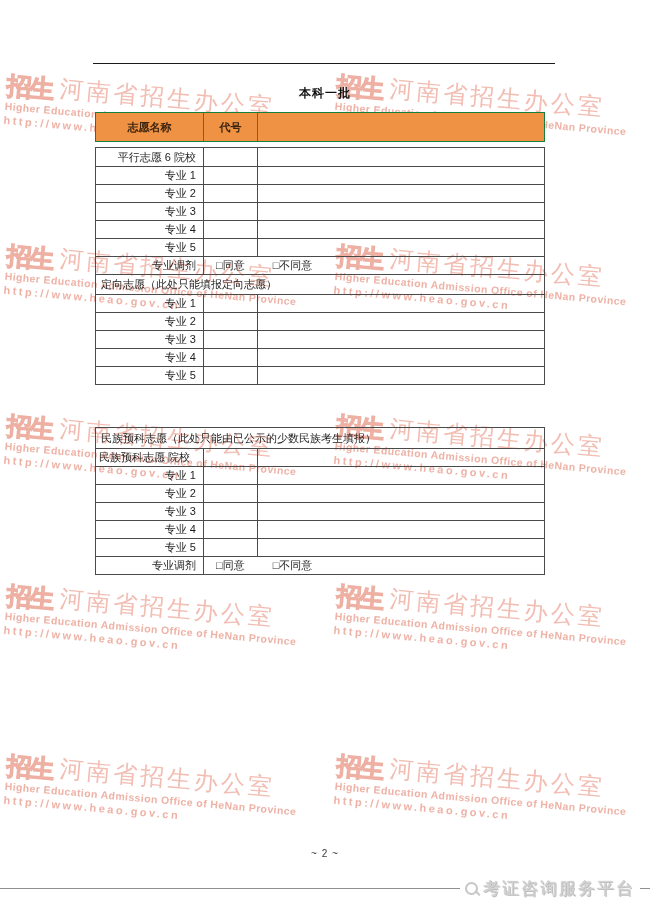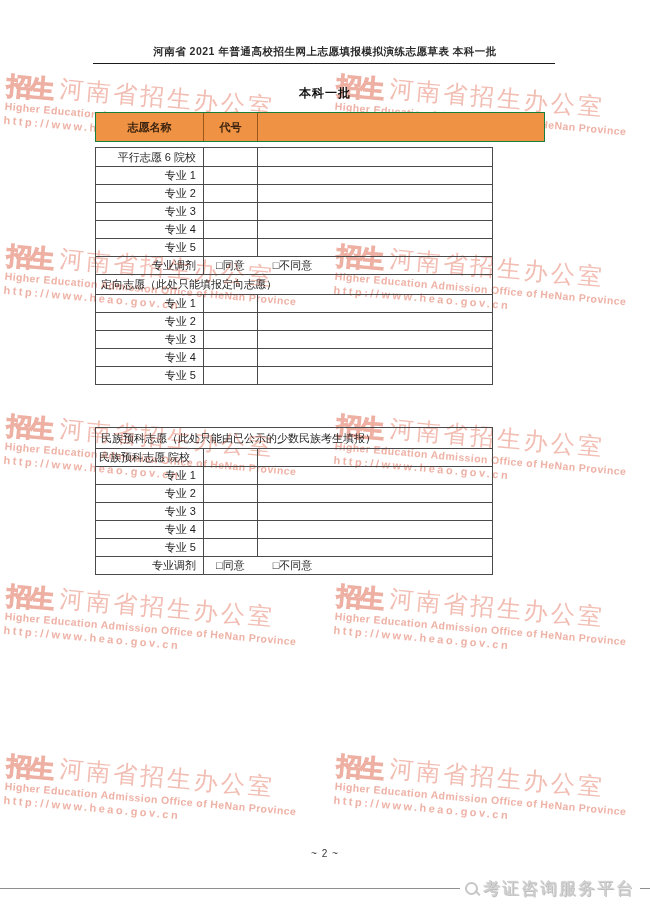--- a/index.html
+++ b/index.html
@@ -24,21 +24,21 @@
   .page-title{position:absolute;top:85px;left:0;width:650px;text-align:center;
     font-size:12px;font-weight:bold;color:#111;letter-spacing:1px;}
   
   .thead{position:absolute;left:95px;top:112px;width:450px;height:30px;display:flex;
     background:#ef9243;border:1px solid #15803d;box-sizing:border-box;}
   .thead .hc{display:flex;align-items:center;justify-content:center;
     font-size:11px;font-weight:600;color:#3c2410;box-sizing:border-box;}
   .hc1{width:108px;border-right:1px solid #9a5518;}
   .hc2{width:54px;border-right:1px solid #9a5518;}
   .hc3{flex:1;}
-  .sec{position:absolute;left:95px;width:398px;border:1px solid #4a4a4a;box-sizing:border-box;background:transparent;}
+  .sec{position:absolute;left:95px;width:450px;border:1px solid #4a4a4a;box-sizing:border-box;background:transparent;}
   .sec1{top:147px;}
   .sec2{top:274px;}
   .sec3{top:427px;}
   .row{display:flex;height:18px;box-sizing:border-box;border-top:1px solid #4a4a4a;}
   .row:first-child{border-top:none;}
   .trow{height:19px;display:flex;align-items:center;padding-left:5px;font-size:11px;color:#1d1d1d;
     box-sizing:border-box;}
   .c1{width:108px;box-sizing:border-box;border-right:1px solid #4a4a4a;display:flex;align-items:center;
     justify-content:flex-end;padding-right:7px;font-size:11px;color:#1d1d1d;white-space:nowrap;overflow:hidden;}
   .c2{width:54px;box-sizing:border-box;border-right:1px solid #4a4a4a;}
@@ -138,21 +138,20 @@
   </div>
   <div class="wm" style="left:338px;top:750px">
     <div class="wm-row">
         <span class="wm-logo">招生</span>
         <span class="wm-main">河南省招生办公室</span>
       </div>
     <div class="wm-en">Higher Education Admission Office of HeNan Province</div>
     <div class="wm-url">http://www.heao.gov.cn</div>
   </div>
 
-  <div class="doc-header">河南省 2021 年普通高校招生网上志愿填报模拟演练志愿草表 本科一批</div>
   <div class="header-line"></div>
   <div class="page-title">本科一批</div>
 
   <div class="thead">
     <div class="hc hc1">志愿名称</div>
     <div class="hc hc2">代号</div>
   </div>
 
   <div class="sec sec1">
     <div class="row">

